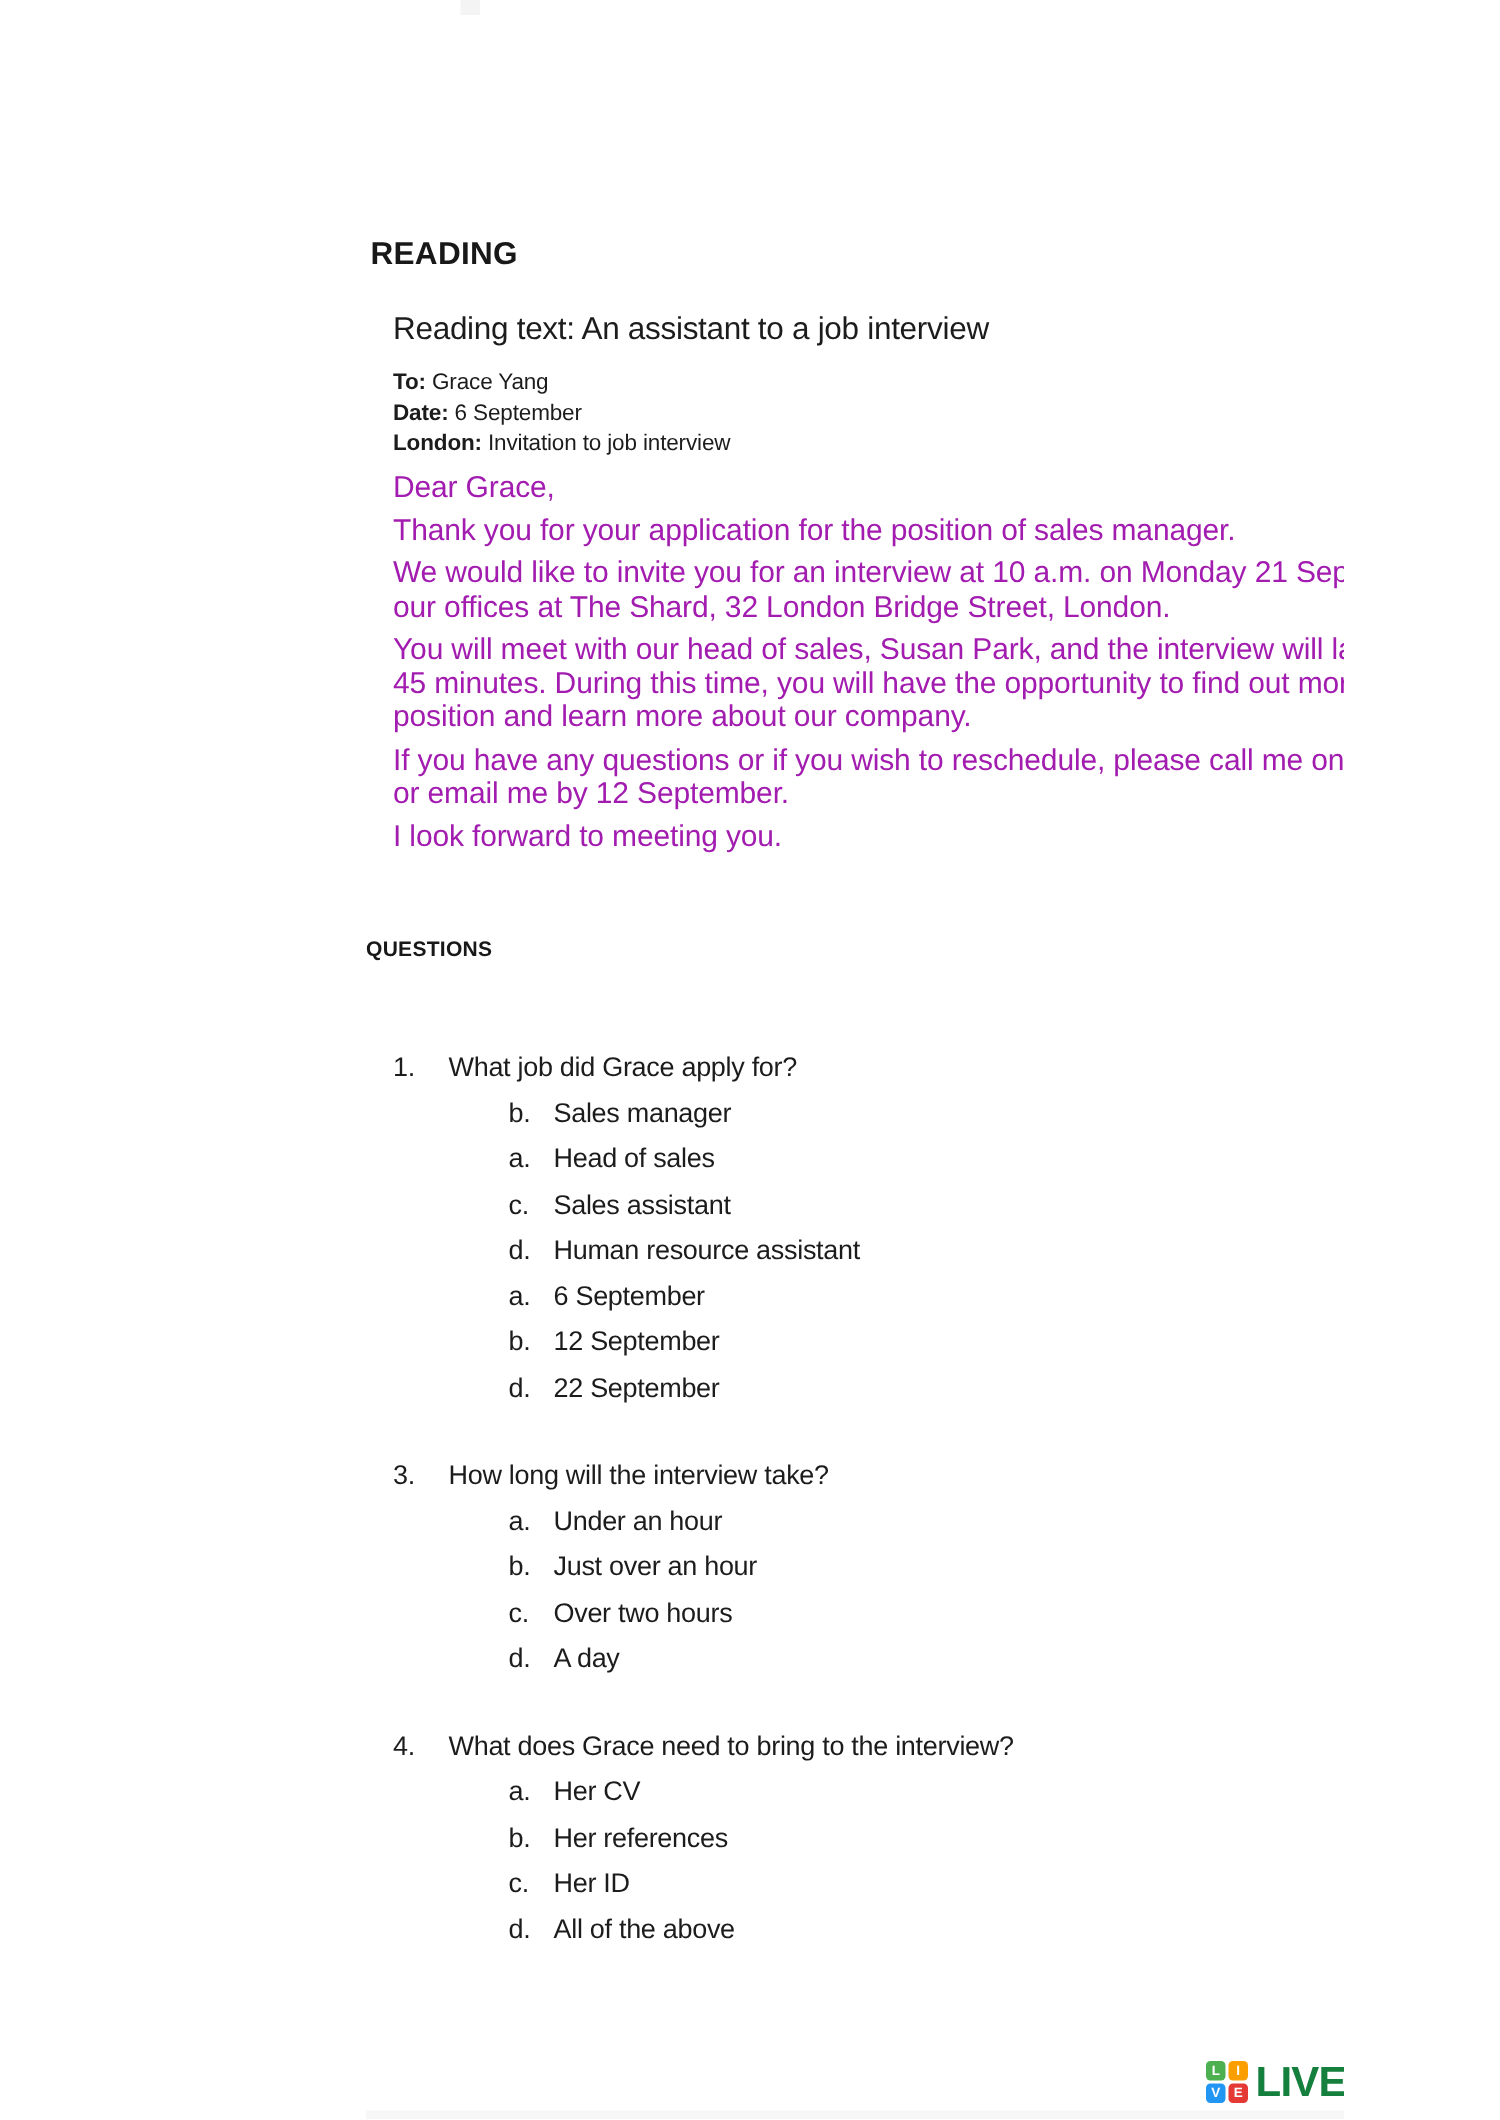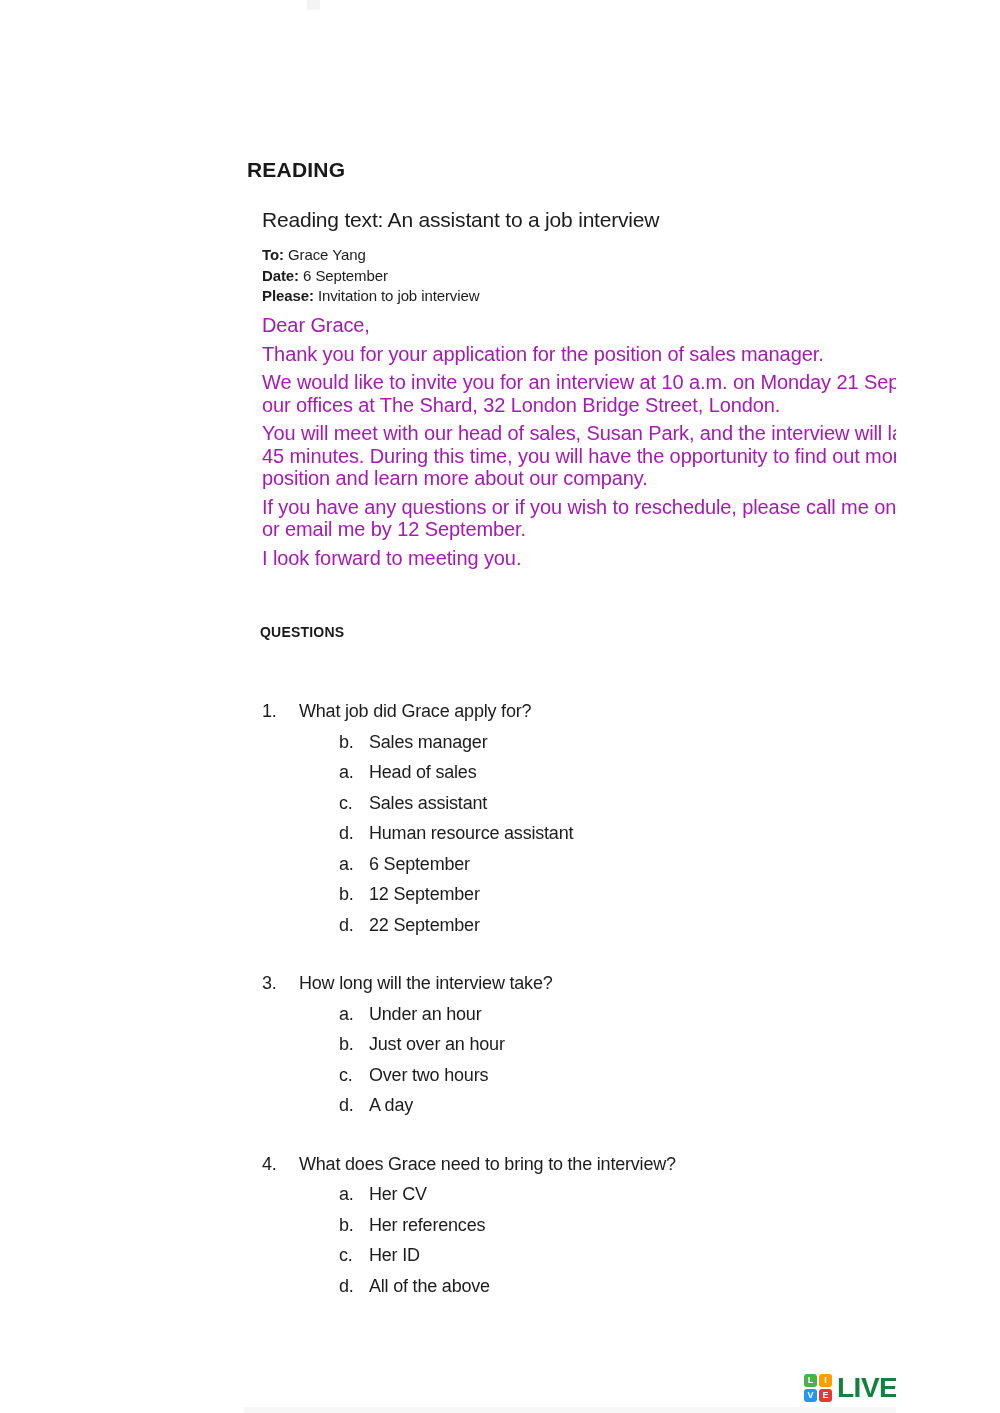--- a/index.html
+++ b/index.html
@@ -41,21 +41,21 @@
   }
   .email-meta .meta-label { font-weight: bold; }
 
   .email-body {
     position: absolute; left: 158px; top: 314px; width: 740px;
     font-size: 20px; line-height: 22.5px; color: #a21caf; letter-spacing: -0.1px;
   }
   .email-body p { margin-bottom: 6px; }
 
   .questions-heading {
-    position: absolute; left: 156px; top: 624px;
+    position: absolute; left: 140px; top: 624px;
     font-size: 14px; font-weight: bold; color: #181818; letter-spacing: 0.2px;
   }
 
   .questions-list {
     position: absolute; left: 158px; top: 668px; width: 740px;
     font-size: 18px; color: #1c1c1c; letter-spacing: -0.2px;
   }
   .q-row { line-height: 30.5px; margin-top: 28px; }
   .q-row .q-number { display: inline-block; width: 37px; }
   .opt-row { line-height: 30.5px; padding-left: 77px; }
@@ -90,21 +90,21 @@
   <div class="artifact-top-square"></div>
   <div class="artifact-bottom-strip"></div>
 
   <div class="reading-heading">READING</div>
 
   <div class="reading-title">Reading text: An assistant to a job interview</div>
 
   <div class="email-meta" id="email-meta">
       <div class="meta-row"><span class="meta-label">To:</span><span class="meta-value"> Grace Yang</span></div>
       <div class="meta-row"><span class="meta-label">Date:</span><span class="meta-value"> 6 September</span></div>
-      <div class="meta-row"><span class="meta-label">Please:</span><span class="meta-value"> Invitation to job interview</span></div>
+      <div class="meta-row"><span class="meta-label">London:</span><span class="meta-value"> Invitation to job interview</span></div>
     </div>
 
   <div class="email-body" id="email-body">
       <p>Dear Grace,</p>
       <p>Thank you for your application for the position of sales manager.</p>
       <p>We would like to invite you for an interview at 10 a.m. on Monday 21 September at our offices at The Shard, 32 London Bridge Street, London.</p>
       <p>You will meet with our head of sales, Susan Park, and the interview will last for about 45 minutes. During this time, you will have the opportunity to find out more about the position and learn more about our company.</p>
       <p>If you have any questions or if you wish to reschedule, please call me on 555-1234 or email me by 12 September.</p>
       <p>I look forward to meeting you.</p>
     </div>

